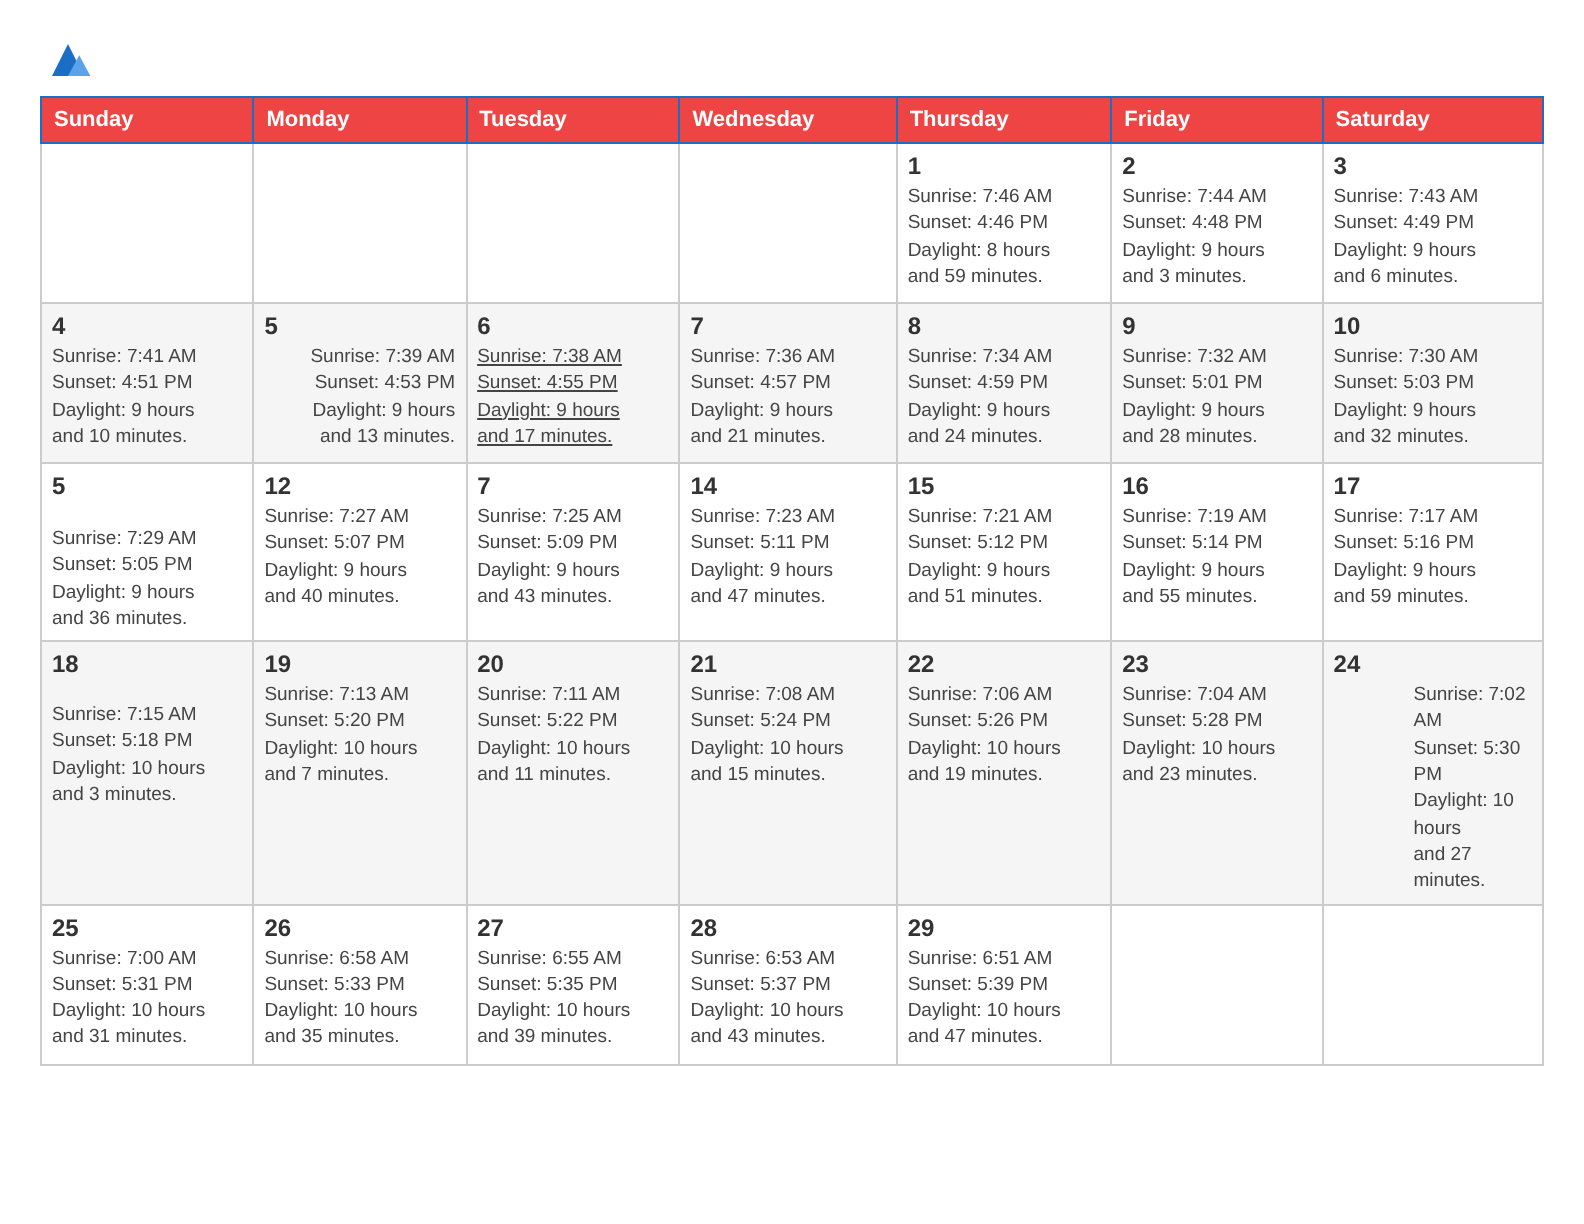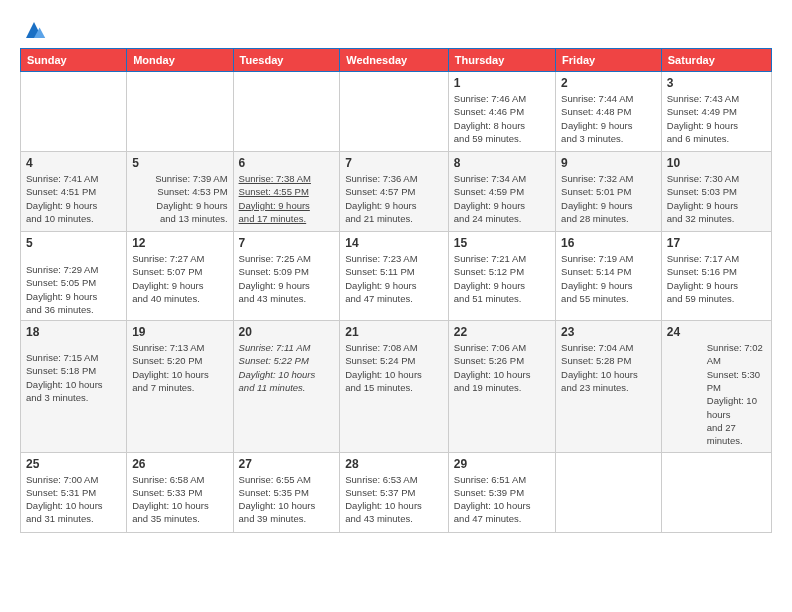--- a/index.html
+++ b/index.html
@@ -263,21 +263,21 @@
           </td>
           <td>
             <div class="day-number">19</div>
             <div class="day-info" style="white-space: pre-line;">Sunrise: 7:13 AM
 Sunset: 5:20 PM
 Daylight: 10 hours
 and 7 minutes.</div>
           </td>
           <td>
             <div class="day-number">20</div>
-            <div class="day-info" style="white-space: pre-line; font-style: italic;">Sunrise: 7:11 AM
+            <div class="day-info" style="white-space: pre-line;">Sunrise: 7:11 AM
 Sunset: 5:22 PM
 Daylight: 10 hours
 and 11 minutes.</div>
           </td>
           <td>
             <div class="day-number">21</div>
             <div class="day-info" style="white-space: pre-line;">Sunrise: 7:08 AM
 Sunset: 5:24 PM
 Daylight: 10 hours
 and 15 minutes.</div>

